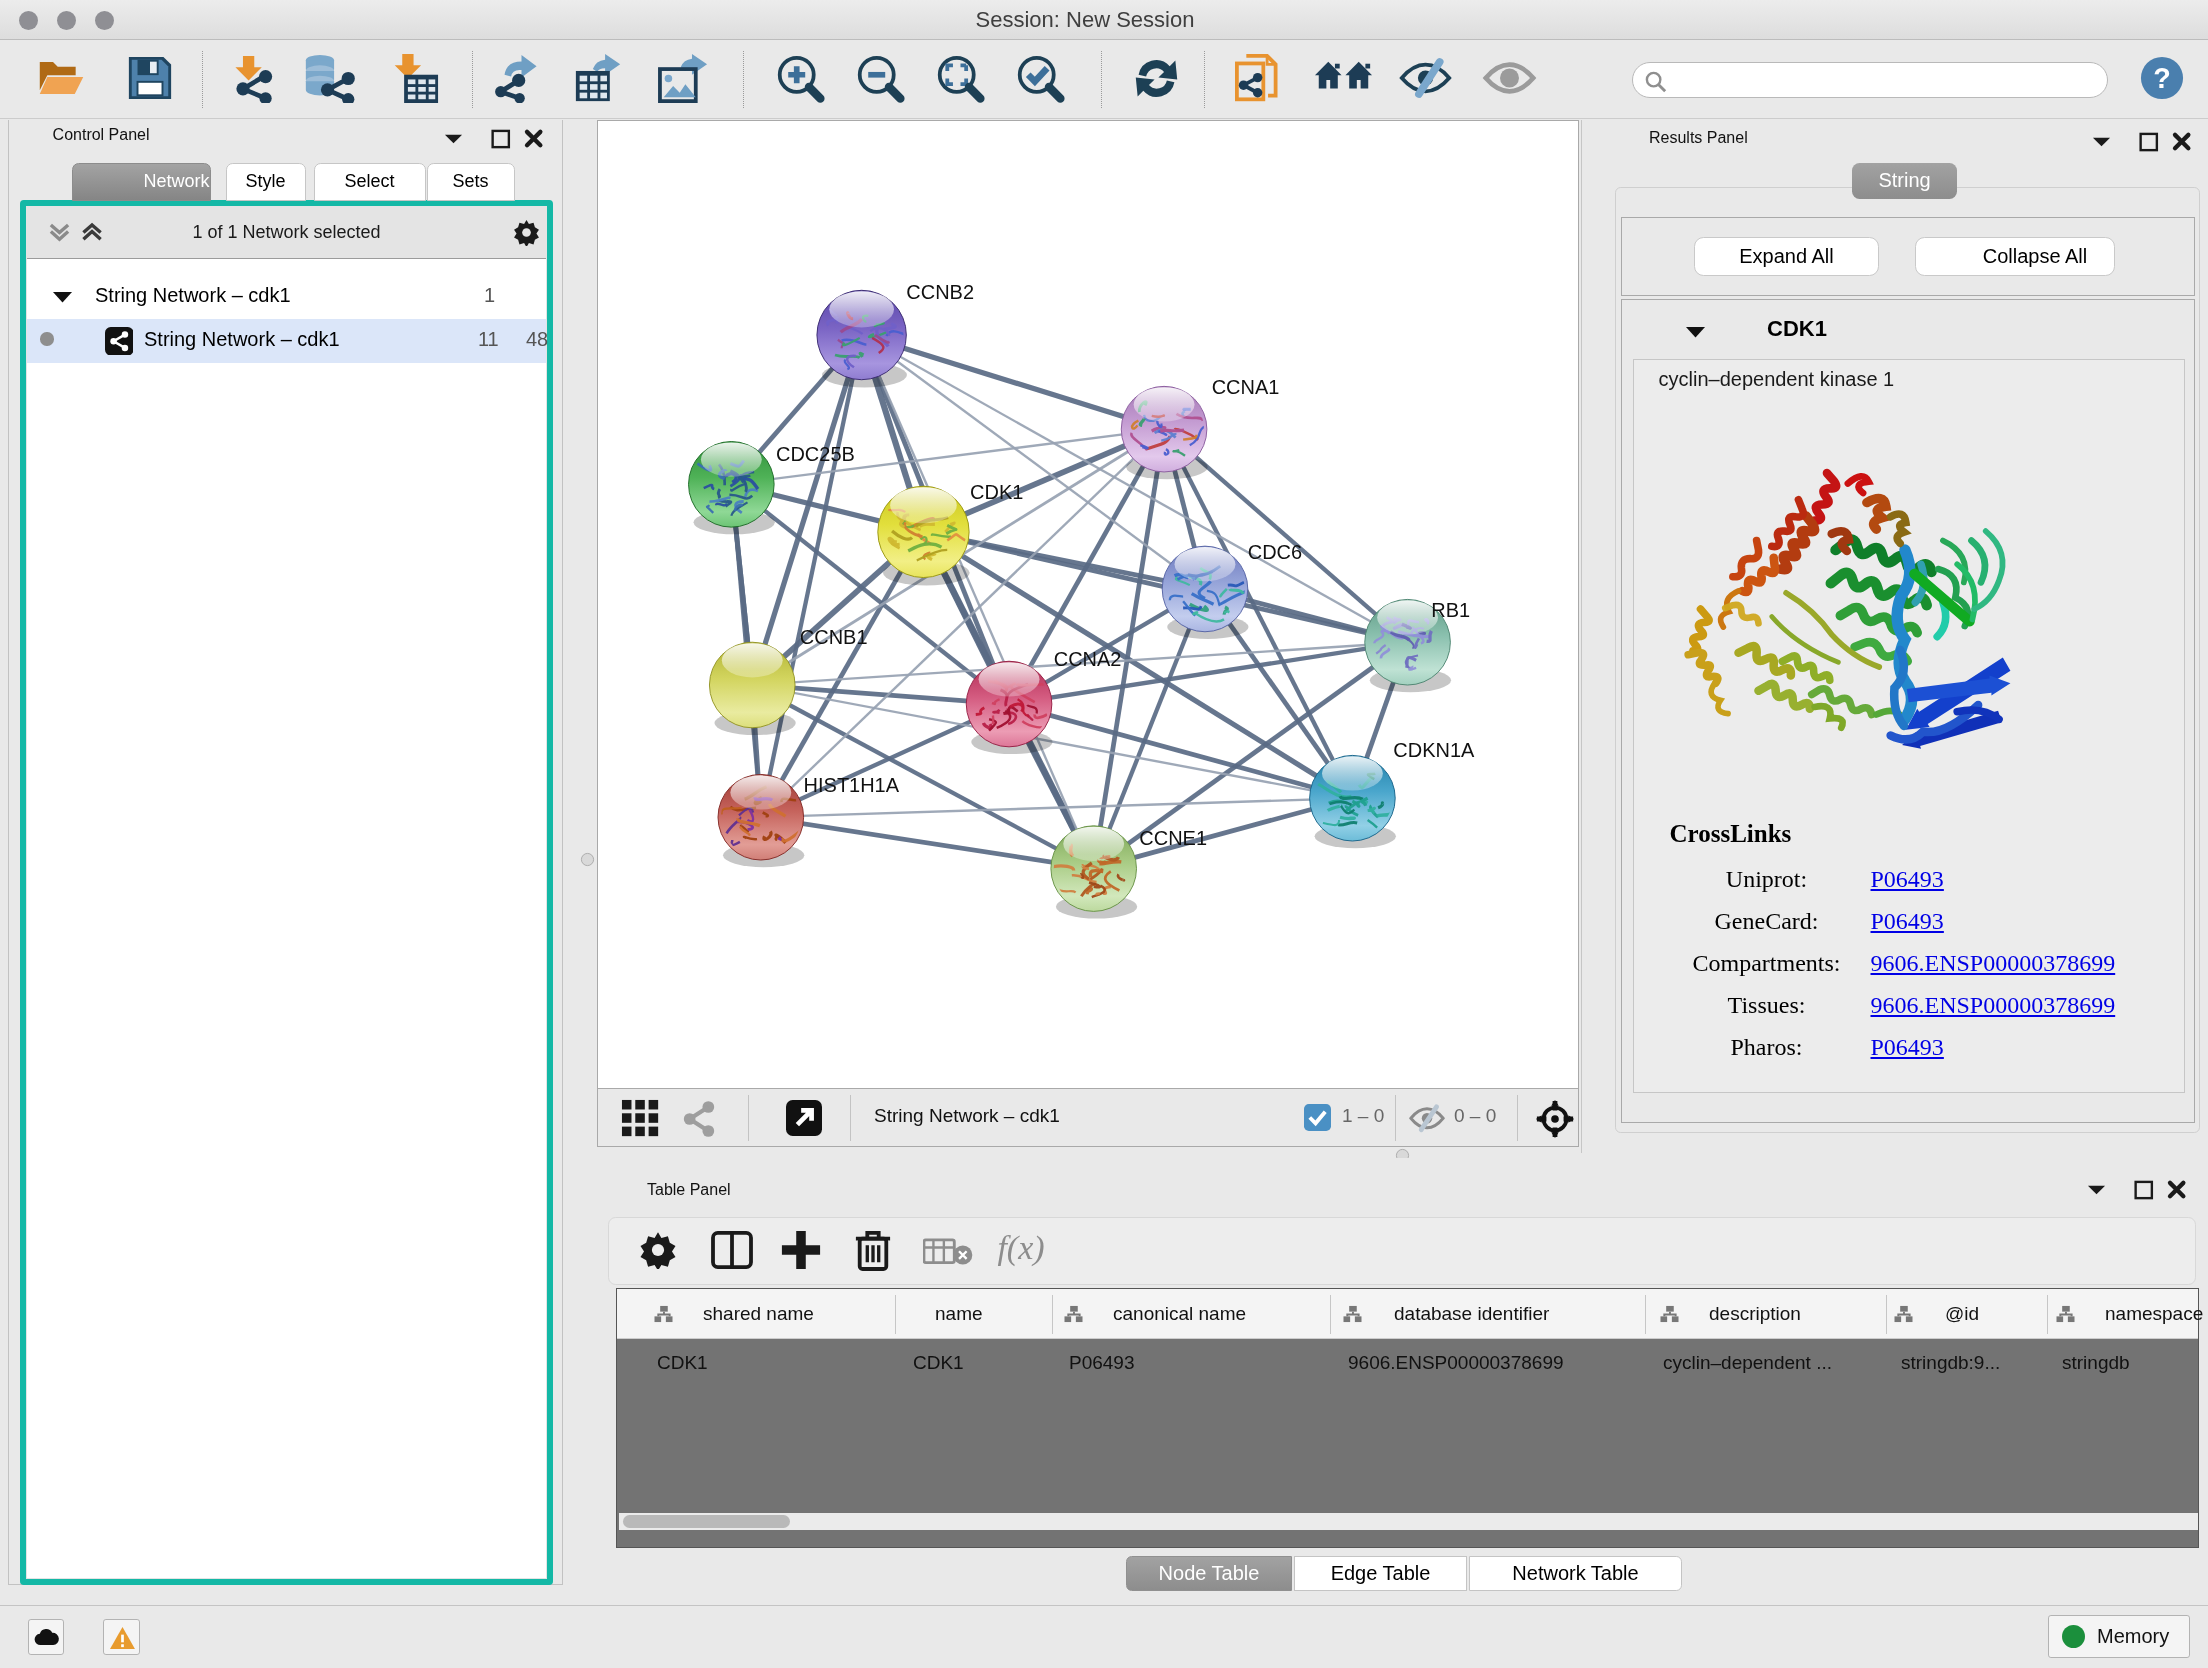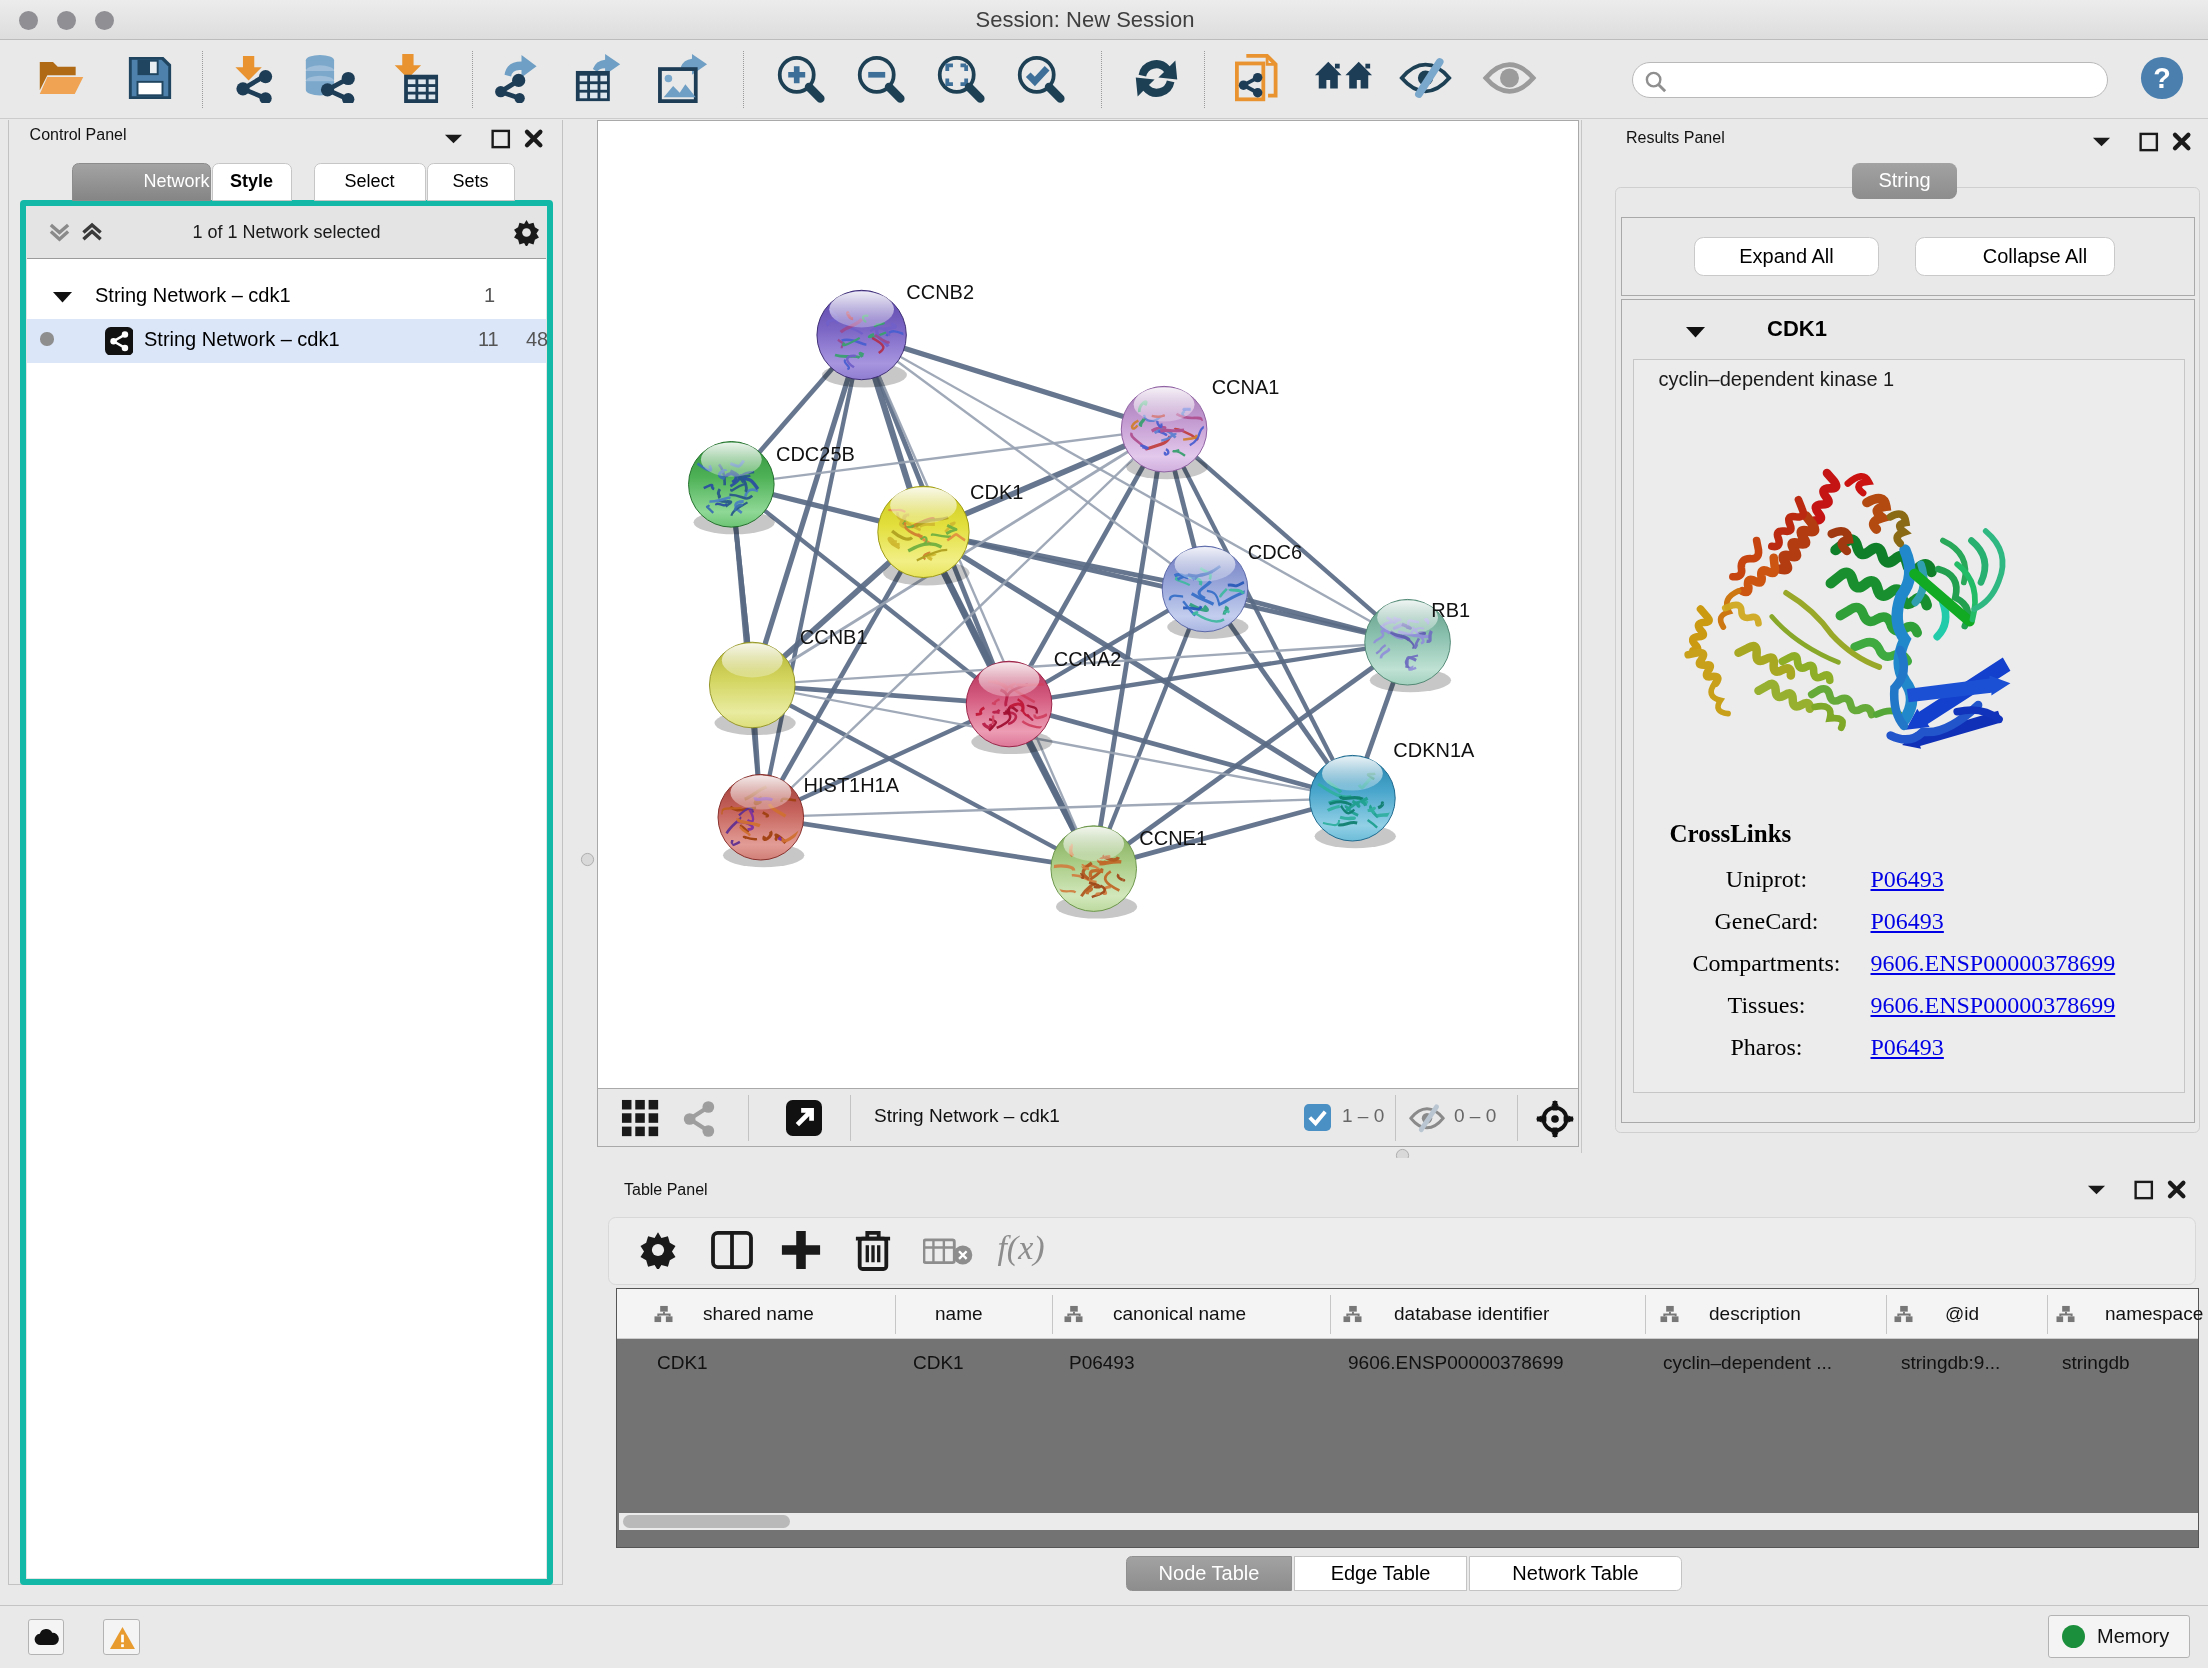--- a/index.html
+++ b/index.html
@@ -11,21 +11,21 @@
 .tl { position:absolute; top:11.4px; width:19px; height:19px; border-radius:50%; background:#8f8f94; }
 #title { position:absolute; top:6.7px; left:-19px; width:2208px; text-align:center; font-size:22px; font-weight:normal; color:#3f3f3f; }
 
 #toolbar { position:absolute; left:0; top:41px; width:2208px; height:78px; background:#e9e9e9; border-bottom:1px solid #cccccc; }
 .tbi { position:absolute; top:13.3px; }
 .tsep { position:absolute; top:9.5px; width:0px; height:57px; border-left:1.9px dotted #9a9a9a; }
 #searchbox { position:absolute; left:1632px; top:21px; width:476px; height:36px; background:#ffffff; border:1px solid #b9b9b9; border-radius:18px; }
 #searchbox svg { position:absolute; left:11.4px; top:6.7px; }
 
 #controlpanel { position:absolute; left:7.6px; top:120px; width:555px; height:1465px; background:#e9e9e9; border:1px solid #c2c2c2; border-top:none; }
-.ptitle { font-size:16px; color:#111; }
+.ptitle { font-size:16px; color:#111;margin-left:23px; }
 .pticons { position:absolute; top:0; right:13.3px; height:23px; }
 
 .ctab { position:absolute; top:43px; height:38px; z-index:5; text-align:center; font-size:18px; color:#000; background:#ffffff; border:1px solid #c6c6c6; border-radius:6.7px 6.7px 0 0; padding-top:6.7px; }
 .ctab.sel { background:linear-gradient(#a3a3a3,#858585); color:#ffffff; border-color:#8c8c8c; }
 #cpbox { position:absolute; left:11.4px; top:80px; width:533px; height:1385px; border:6px solid #14b8a6; border-radius:3.8px; background:#e4e4e4; }
 #cphead { position:absolute; left:1px; top:1px; right:1px; height:51px; }
 #cplist { position:absolute; left:1px; top:52px; right:1px; bottom:1px; background:#ffffff; border-top:1px solid #9b9b9b; }
 .cprow1 { position:absolute; left:0; width:100%; height:44px; font-size:20px; color:#000; }
 .cprow2 { position:absolute; left:0; width:100%; height:44px; background:#dbe6f9; font-size:20px; color:#000; }
 
@@ -227,21 +227,21 @@
 </div>
 
 <div id="controlpanel">
   <div class="ptitle" style="position:absolute; left:21px; top:5.7px;">Control Panel</div>
   <svg class="pticons" style="top:7.6px;" width="105" height="21" viewBox="0 0 110 22">
     <path d="M2 6 l9 9 9 -9 z" fill="#1a1a1a"></path>
     <rect x="52" y="2" width="17" height="17" fill="none" stroke="#1a1a1a" stroke-width="2.5"></rect>
     <path d="M88 3 l14 14 M102 3 l-14 14" stroke="#1a1a1a" stroke-width="4.5" stroke-linecap="round"></path>
   </svg>
   <div class="ctab sel" style="left:63px; width:139px;text-align:right;">Network</div>
-  <div class="ctab" style="left:203px; width:80px;font-weight:bold;">Style</div>
+  <div class="ctab" style="left:217px; width:80px;">Style</div>
   <div class="ctab" style="left:305px; width:112px;">Select</div>
   <div class="ctab" style="left:418px; width:88px;">Sets</div>
   <div id="cpbox">
     <div id="cphead">
       <svg style="position:absolute; left:21px; top:14.3px;" width="67" height="25" viewBox="0 0 70 26">
         <g stroke="#8a8a8a" stroke-width="3.5" fill="none">
             <path d="M3 4 l9 8 9 -8"></path>
             <path d="M3 11 l9 8 9 -8"></path>
           </g>
         <g stroke="#3a3a3a" stroke-width="3.5" fill="none">

